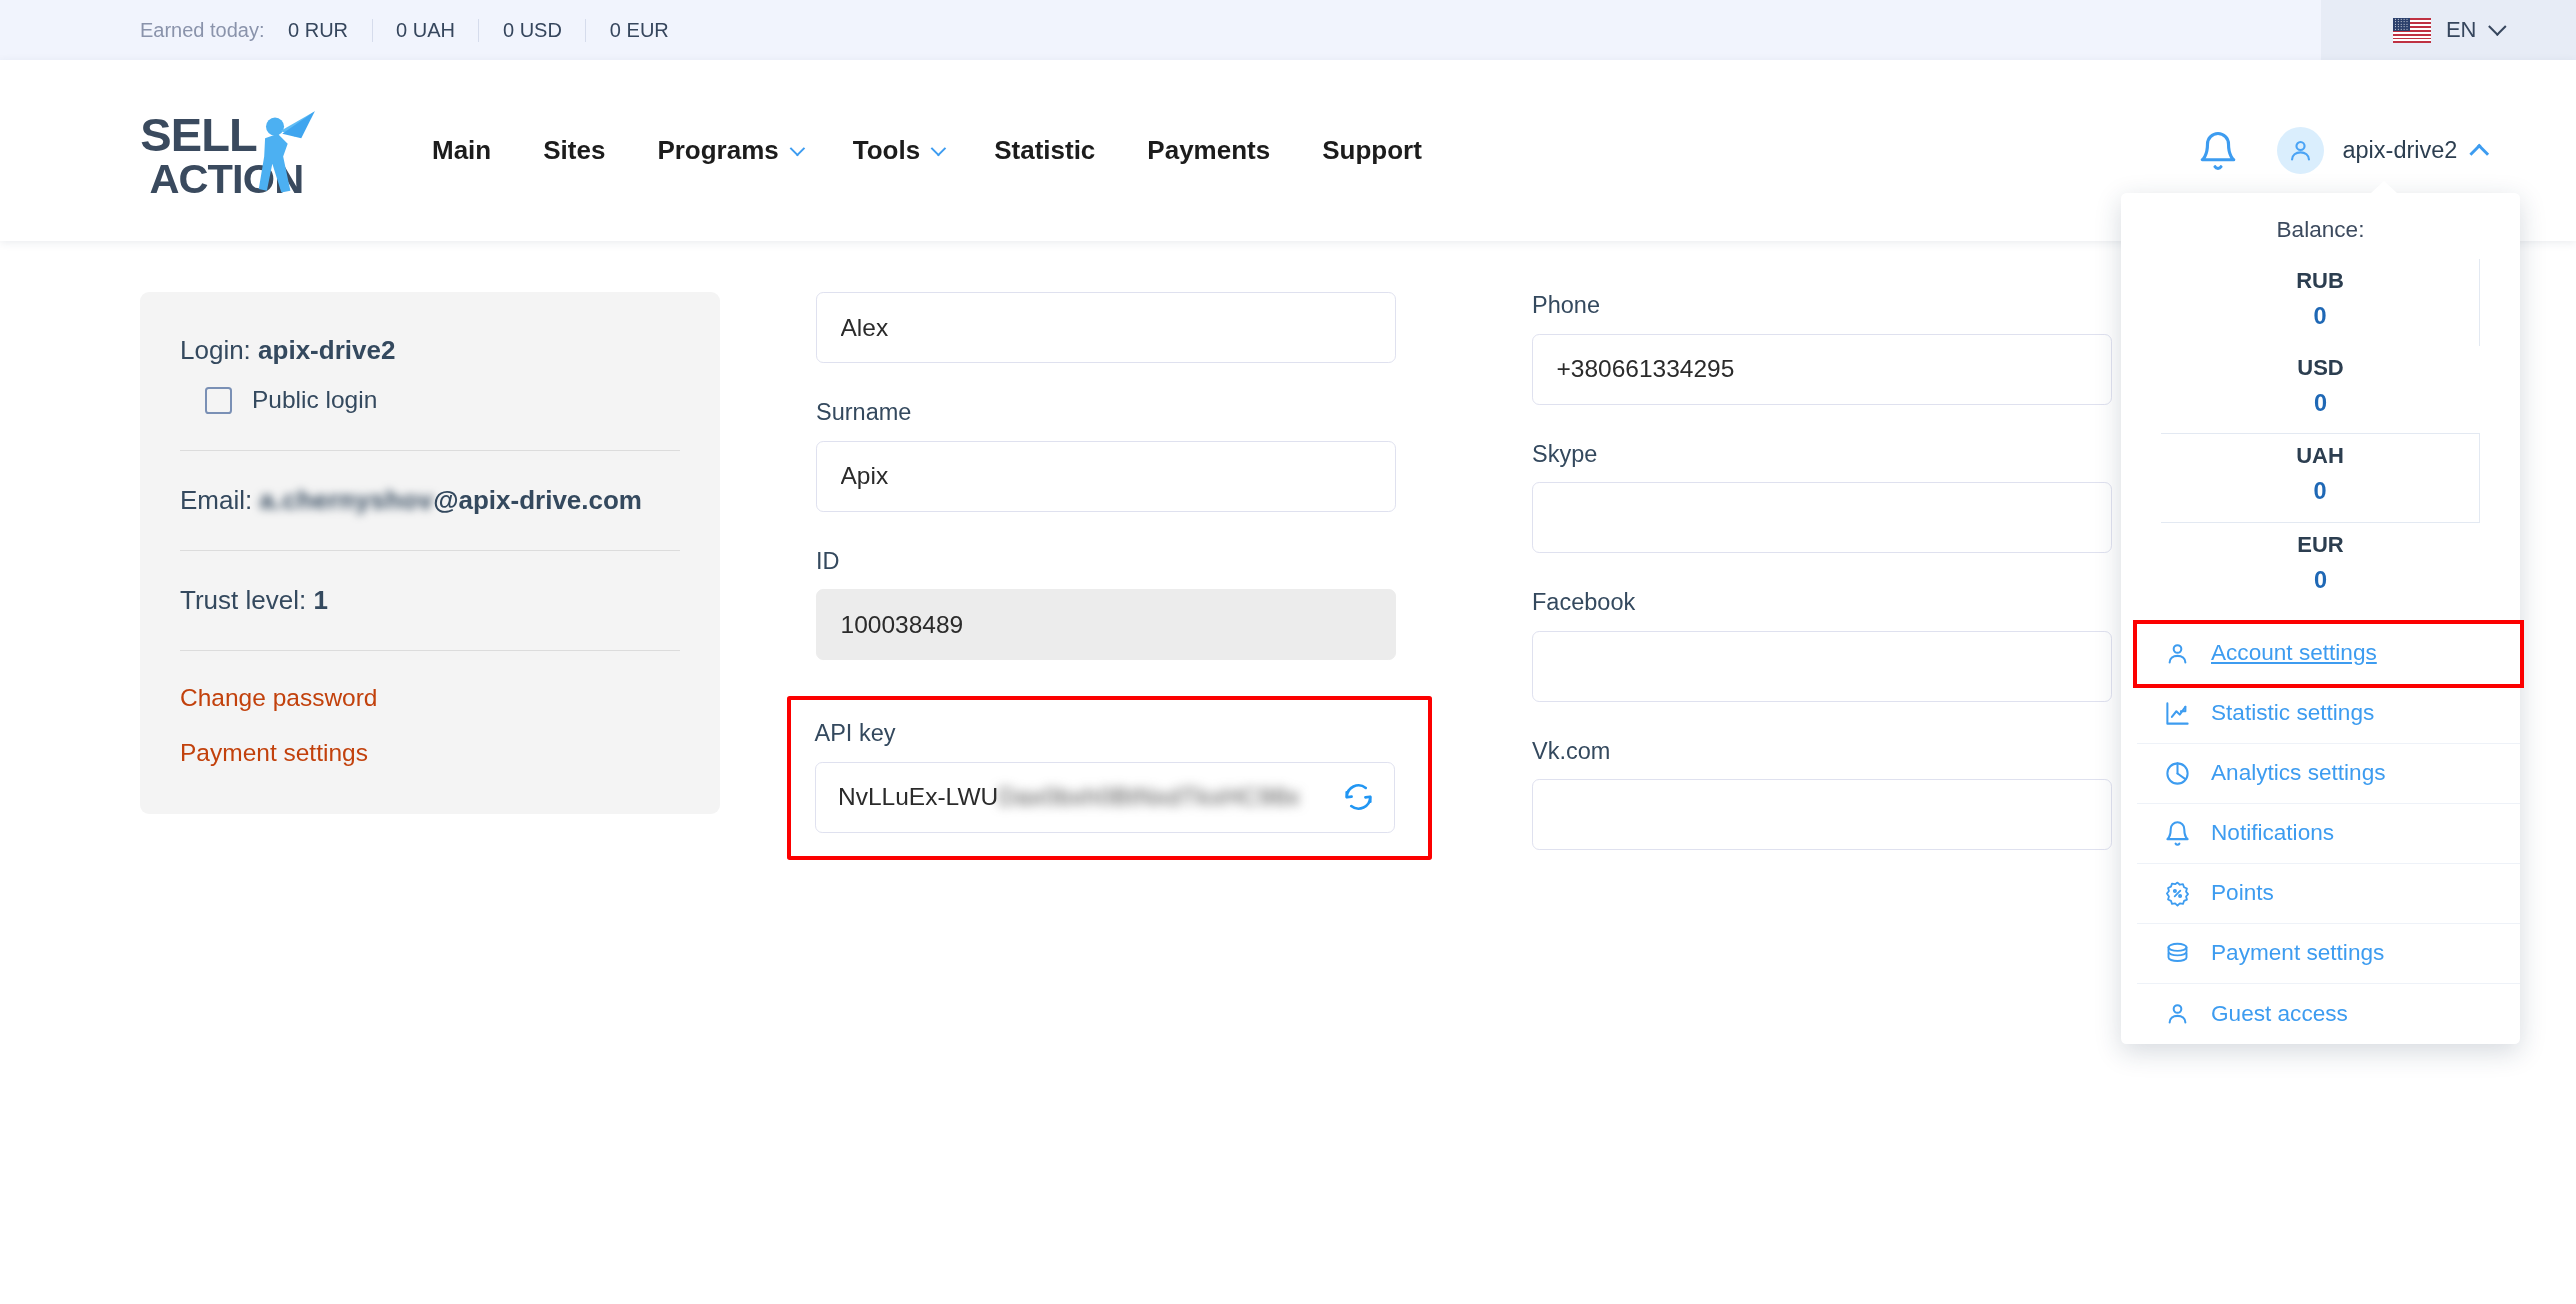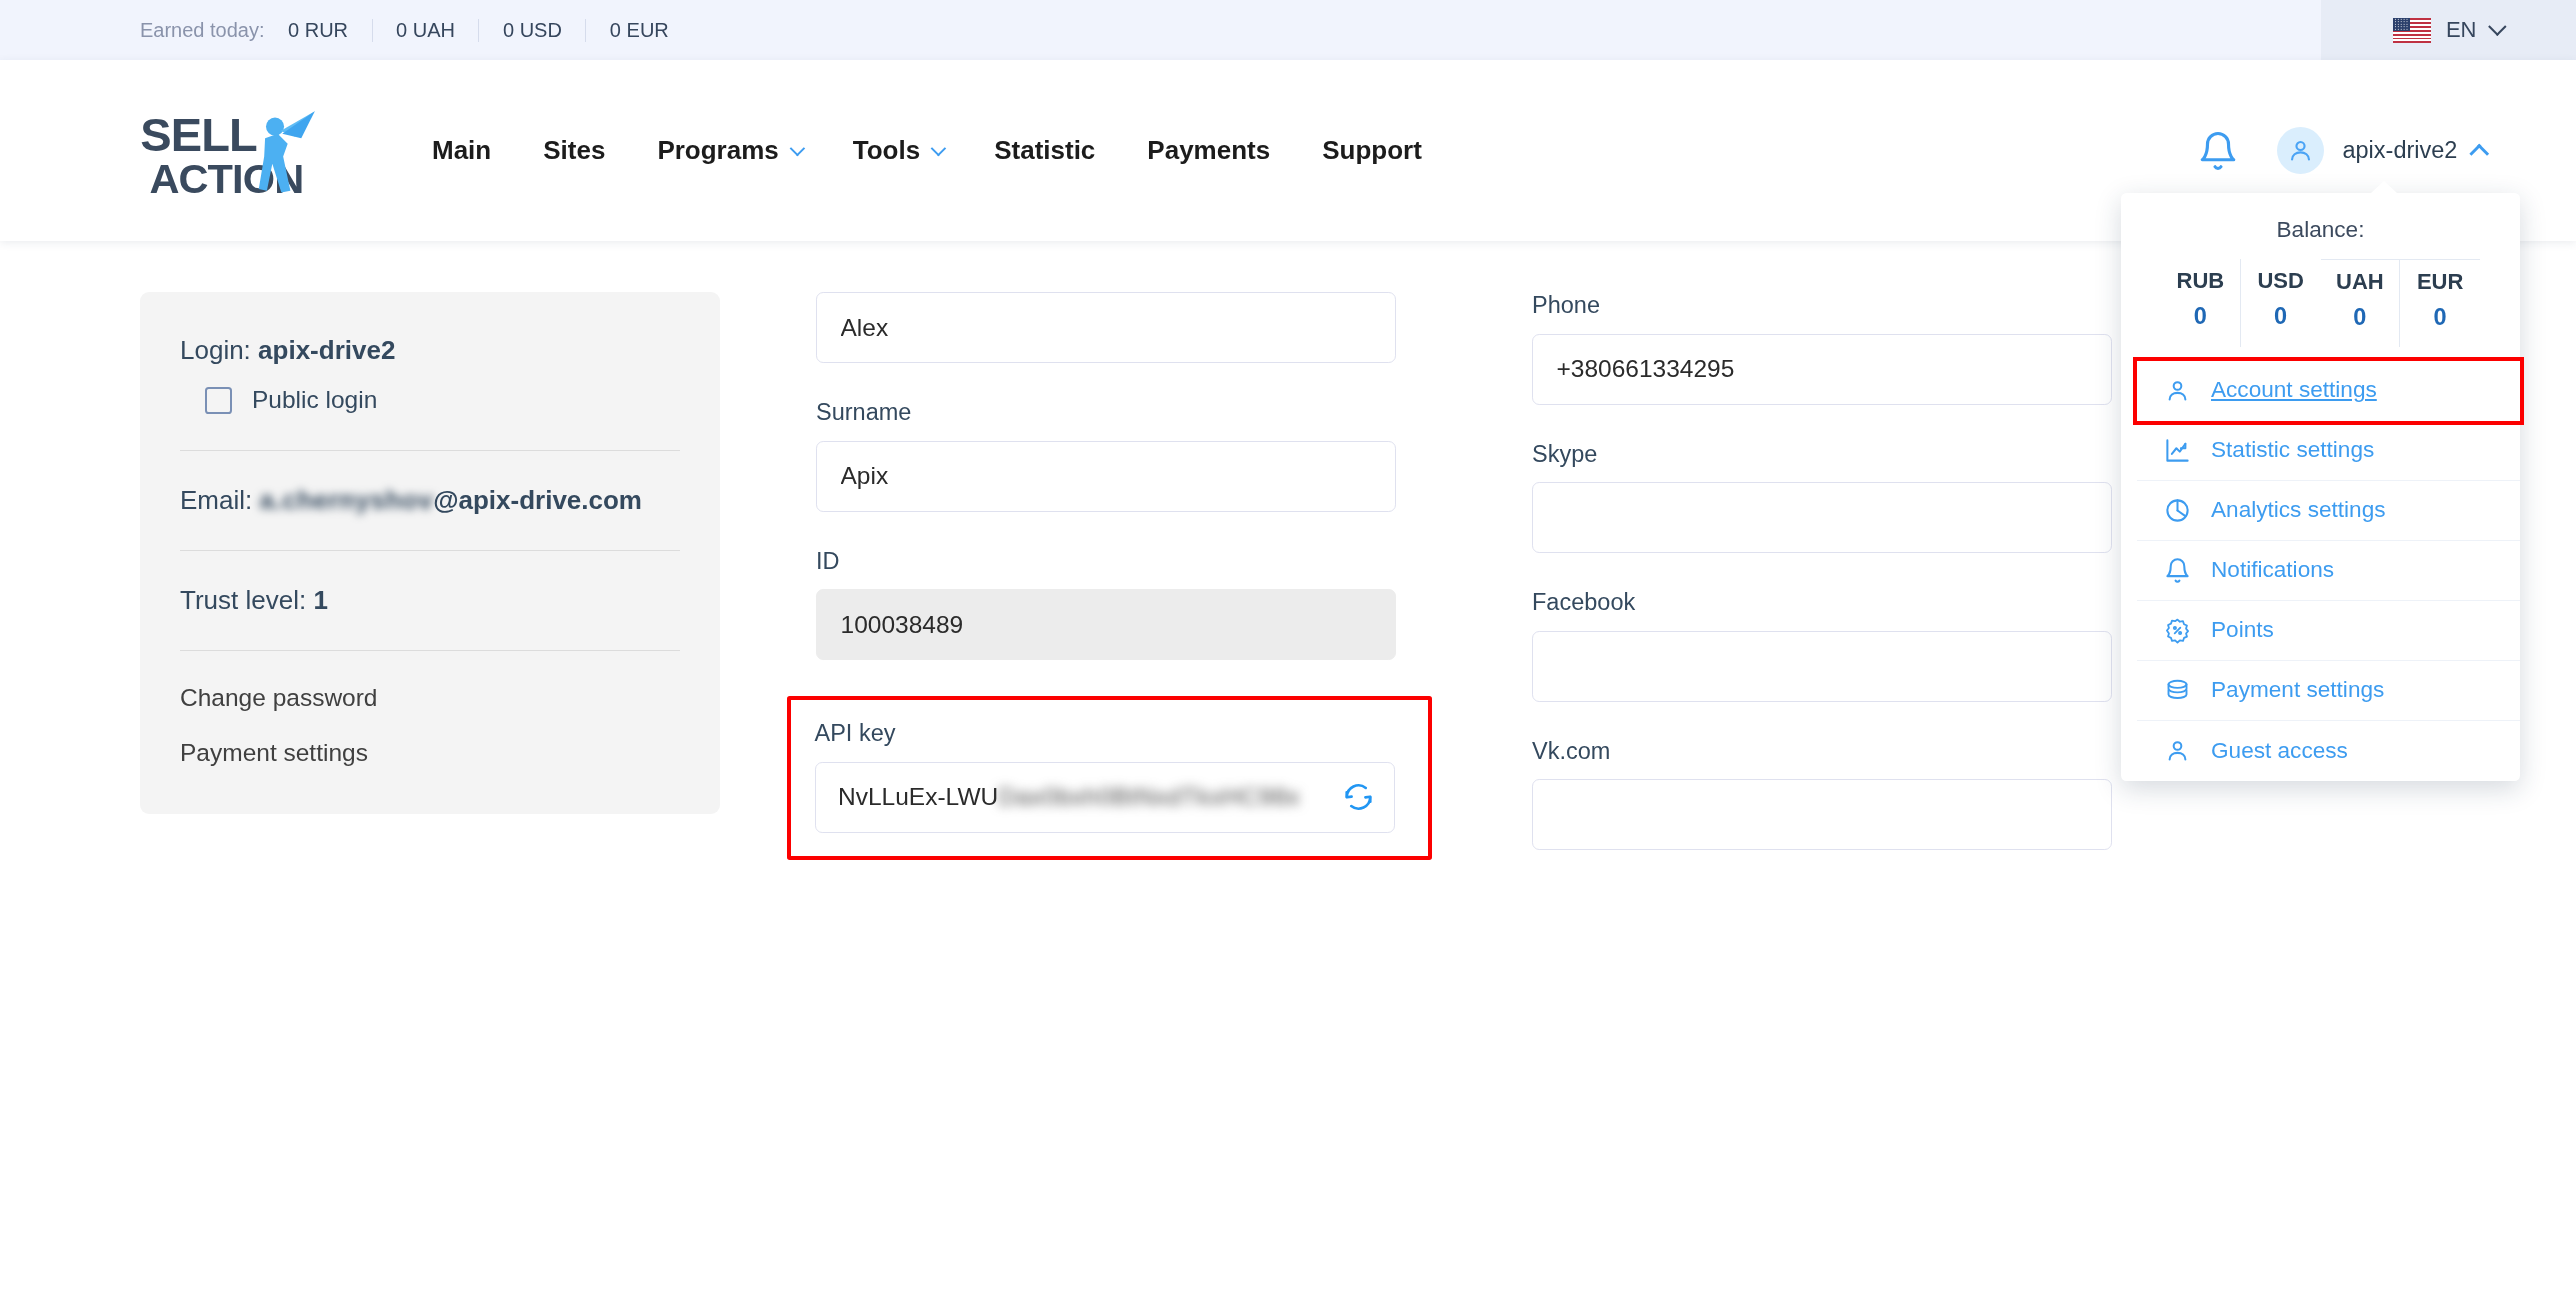--- a/index.html
+++ b/index.html
@@ -200,21 +200,21 @@
     border-bottom: 12.7px solid #ffffff;
   }
   .dd-balance-title {
     text-align: center;
     font-size: 22.6px;
     color: #3c4a5e;
     padding: 23.5px 0 16.3px;
   }
   .bal-grid {
     display: grid;
-    grid-template-columns: 1fr 1fr 1fr 1fr;
+    grid-template-columns: 1fr;
     padding: 0 40px 12.7px;
   }
   .bal-cell {
     text-align: center;
     padding: 9px 0 16.3px;
   }
   .bal-cell.r0c0 { border-right: 0.9px solid #e3e9f2; }
   .bal-cell.r0c1 { }
   .bal-cell.r1c0 { border-right: 0.9px solid #e3e9f2; border-top: 0.9px solid #e3e9f2; }
   .bal-cell.r1c1 { border-top: 0.9px solid #e3e9f2; }
@@ -340,21 +340,21 @@
     filter: blur(4.5px);
     color: #34495e;
     font-weight: 700;
     letter-spacing: 0.5px;
     user-select: none;
   }
   .links { padding-top: 33px; }
   .info-link {
     display: block;
     font-size: 24.5px;
-    color: #404040;
+    color: #c2410c;
     margin-bottom: 27px;
     cursor: pointer;
   }
   .info-link:last-child { margin-bottom: 0; }
 
   
   .form-cols {
     display: flex;
     margin-left: 96px;
     gap: 136px;

